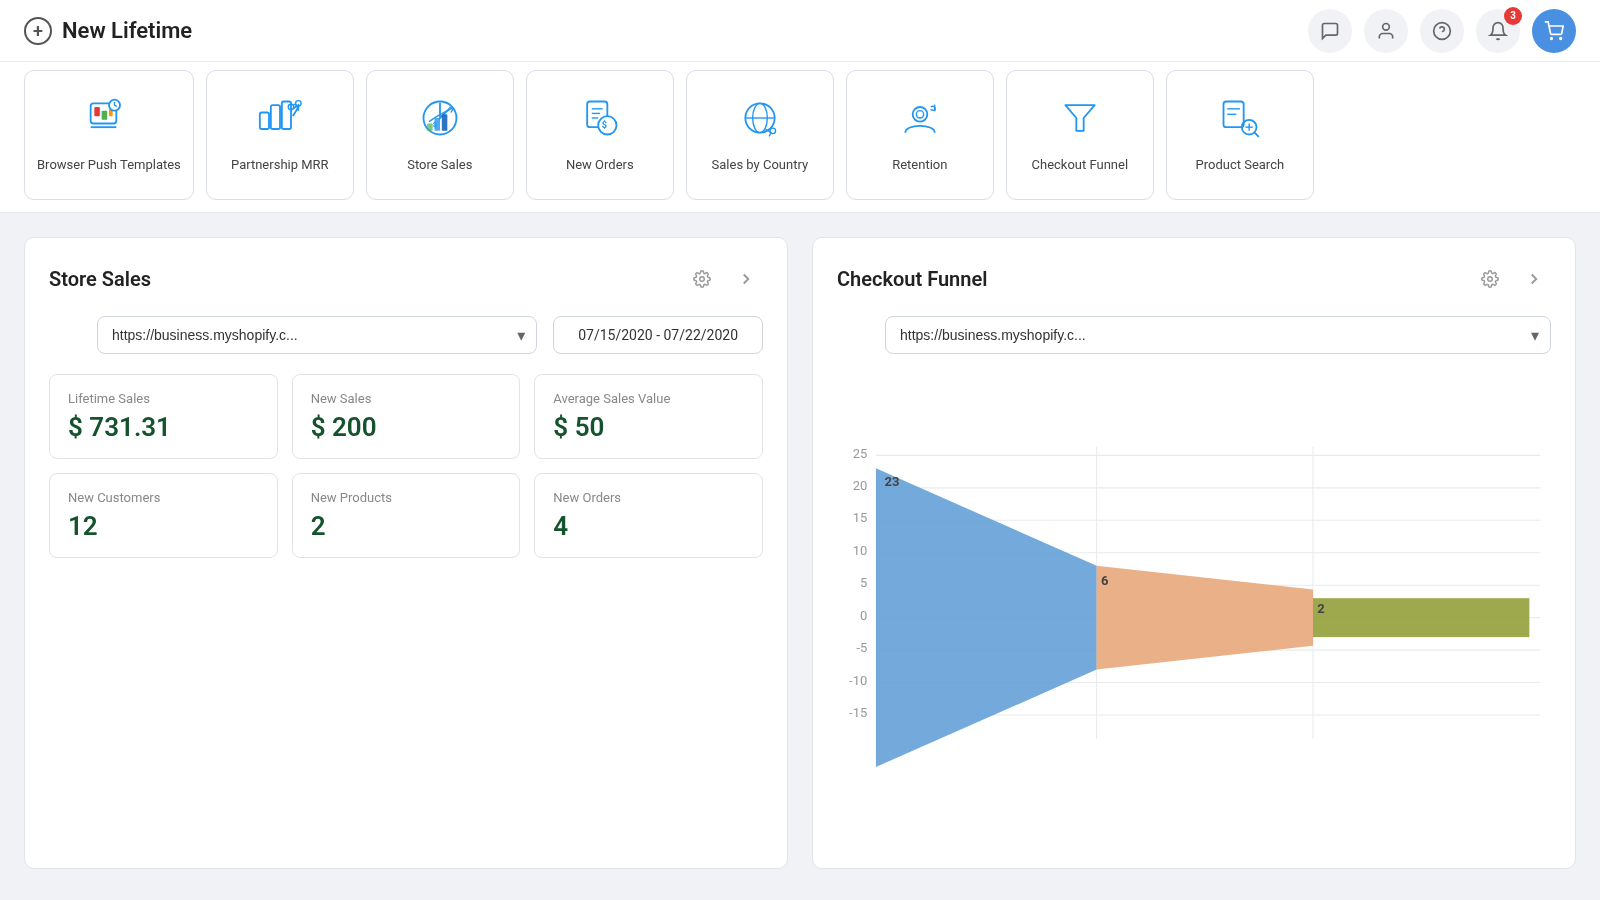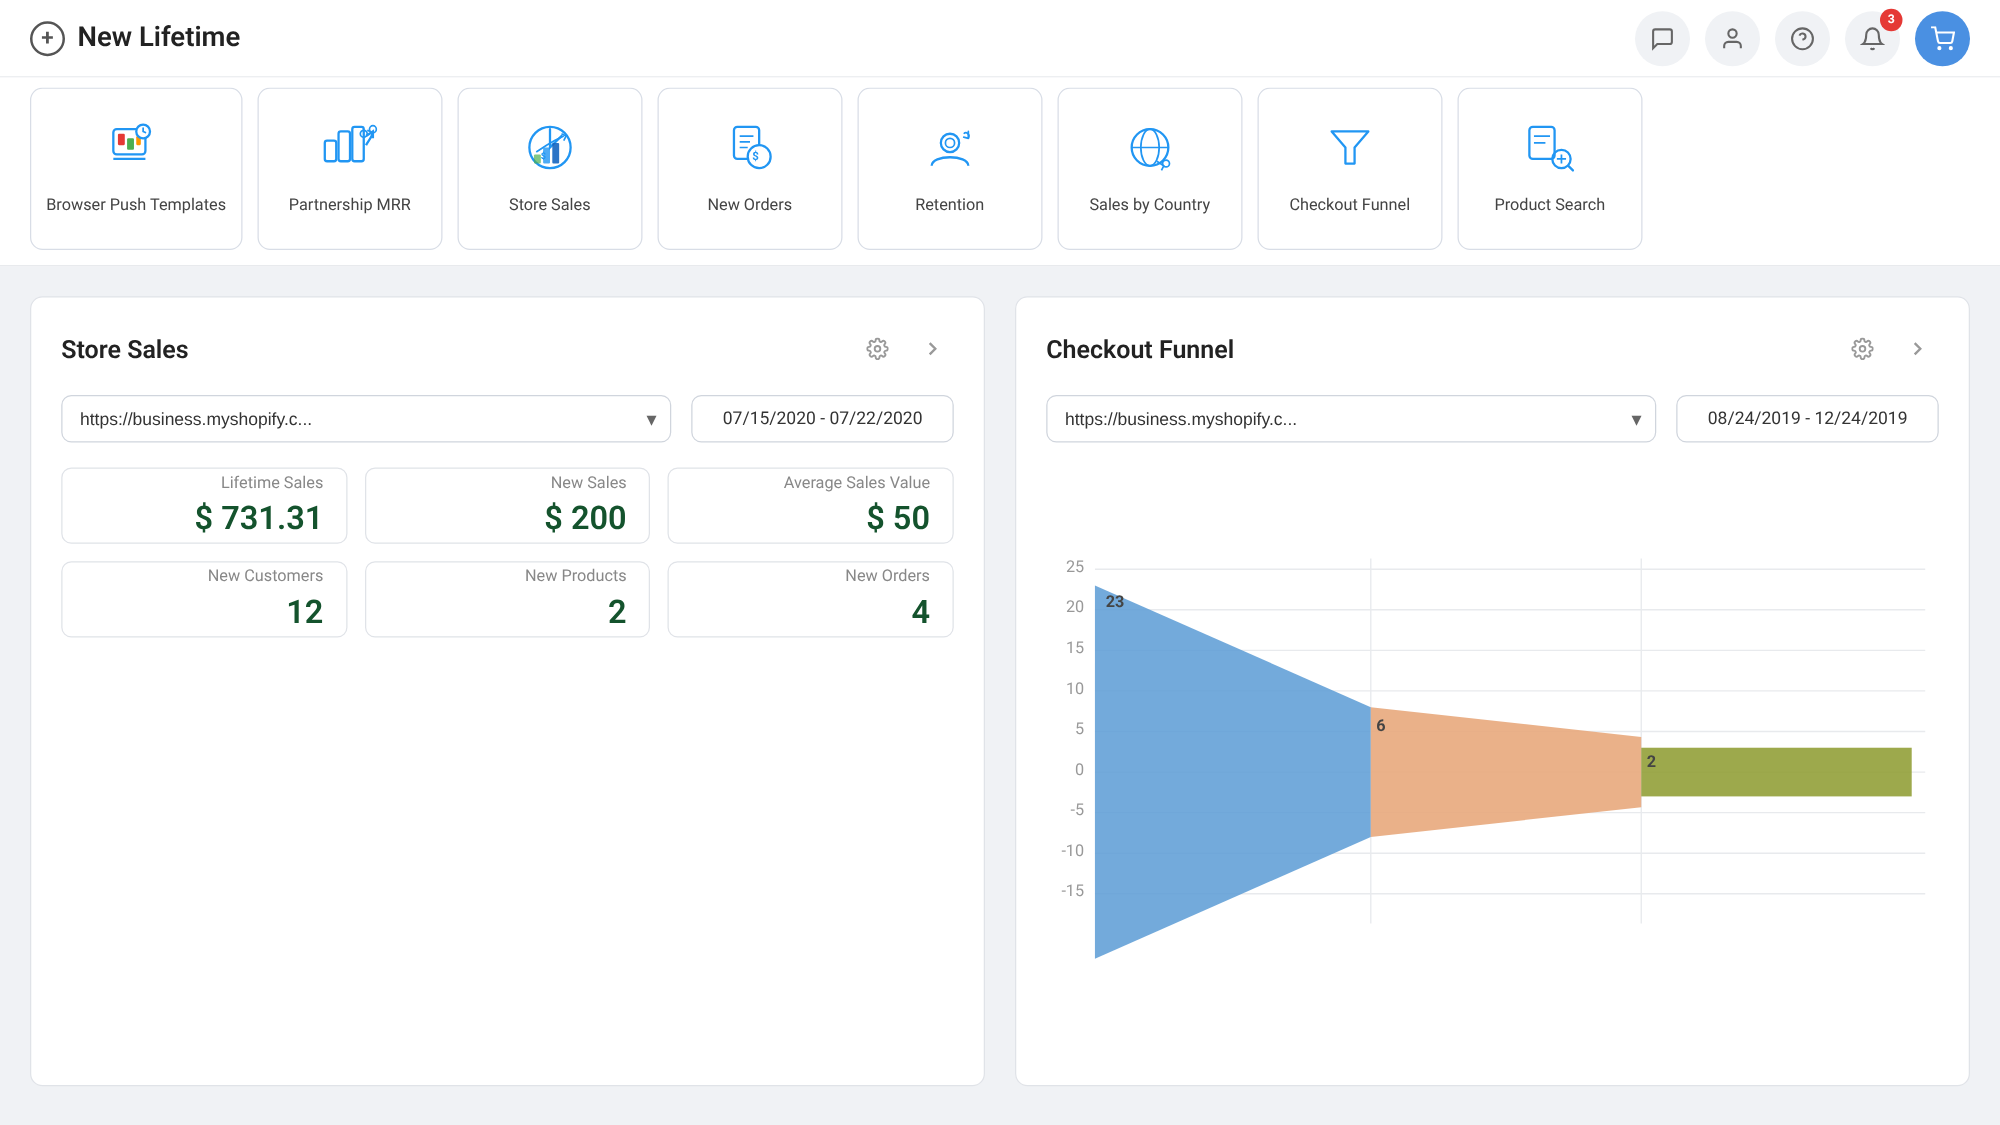--- a/index.html
+++ b/index.html
@@ -165,20 +165,21 @@
       justify-content: center;
       font-size: 18px;
       color: #999;
     }
 
     
     .controls-row {
       display: flex;
       gap: 16px;
       align-items: center;
+      margin-left: 48px;
     }
     .select-wrap {
       position: relative;
       flex: 1;
     }
     .select-wrap select {
       width: 100%;
       padding: 10px 36px 10px 14px;
       border: 1.5px solid #d0d5dd;
       border-radius: 8px;
@@ -209,25 +210,24 @@
 
     
     .stats-grid {
       display: grid;
       grid-template-columns: repeat(3, 1fr);
       gap: 14px;
     }
     .stat-card {
       border: 1.5px solid #e0e3e8;
       border-radius: 8px;
-      padding: 4px 18px;
+      padding: 16px 18px;
       display: flex;
       flex-direction: column;
       gap: 6px;
-      text-align: right;
     }
     .stat-label {
       font-size: 13px;
       color: #888;
       font-weight: 400;
     }
     .stat-value {
       font-size: 26px;
       font-weight: 600;
       color: #14532d;
@@ -348,41 +348,41 @@
           <line x1="15" y1="19" x2="24" y2="19" stroke="#2196f3" stroke-width="1.5"></line>
           <line x1="15" y1="24" x2="22" y2="24" stroke="#2196f3" stroke-width="1.5"></line>
         </svg>
       </div>
       <div class="wc-label">New Orders</div>
     </div>
 
     <div class="widget-card">
       <div class="wc-icon">
         <svg width="44" height="44" viewBox="0 0 48 48" fill="none">
+          <circle cx="24" cy="24" r="16" stroke="#2196f3" stroke-width="2" fill="none"></circle>
+          <ellipse cx="24" cy="24" rx="8" ry="16" stroke="#2196f3" stroke-width="1.5" fill="none"></ellipse>
+          <line x1="8" y1="24" x2="40" y2="24" stroke="#2196f3" stroke-width="1.5"></line>
+          <path d="M30 36 L36 40 L34 44" stroke="#2196f3" stroke-width="1.5" fill="none"></path>
+          <circle cx="38" cy="38" r="3" stroke="#2196f3" stroke-width="1.5" fill="none"></circle>
+        </svg>
+      </div>
+      <div class="wc-label">Sales by Country</div>
+    </div>
+
+    <div class="widget-card">
+      <div class="wc-icon">
+        <svg width="44" height="44" viewBox="0 0 48 48" fill="none">
           <circle cx="24" cy="20" r="8" stroke="#2196f3" stroke-width="2" fill="none"></circle>
           <path d="M8 40 C8 30 40 30 40 40" stroke="#2196f3" stroke-width="2" fill="none"></path>
           <circle cx="24" cy="20" r="4" stroke="#2196f3" stroke-width="1.5" fill="none"></circle>
           <path d="M36 12 C38 10 42 12 40 16" stroke="#2196f3" stroke-width="1.5" fill="none"></path>
           <path d="M40 10 L40 16 L36 15" stroke="#2196f3" stroke-width="1.5" fill="none" stroke-linecap="round" stroke-linejoin="round"></path>
         </svg>
       </div>
       <div class="wc-label">Retention</div>
-    </div>
-
-    <div class="widget-card">
-      <div class="wc-icon">
-        <svg width="44" height="44" viewBox="0 0 48 48" fill="none">
-          <circle cx="24" cy="24" r="16" stroke="#2196f3" stroke-width="2" fill="none"></circle>
-          <ellipse cx="24" cy="24" rx="8" ry="16" stroke="#2196f3" stroke-width="1.5" fill="none"></ellipse>
-          <line x1="8" y1="24" x2="40" y2="24" stroke="#2196f3" stroke-width="1.5"></line>
-          <path d="M30 36 L36 40 L34 44" stroke="#2196f3" stroke-width="1.5" fill="none"></path>
-          <circle cx="38" cy="38" r="3" stroke="#2196f3" stroke-width="1.5" fill="none"></circle>
-        </svg>
-      </div>
-      <div class="wc-label">Sales by Country</div>
     </div>
 
     <div class="widget-card">
       <div class="wc-icon">
         <svg width="44" height="44" viewBox="0 0 48 48" fill="none">
           <path d="M8 10 L40 10 L28 24 L28 38 L20 38 L20 24 Z" stroke="#2196f3" stroke-width="2" fill="none" stroke-linejoin="round"></path>
         </svg>
       </div>
       <div class="wc-label">Checkout Funnel</div>
     </div>
@@ -474,21 +474,20 @@
         </svg>
       </button>
     </div>
 
     <div class="controls-row">
       <div class="select-wrap">
         <select>
           <option>https://business.myshopify.c...</option>
         </select>
       </div>
-      <div class="date-range">08/24/2019 - 12/24/2019</div>
     </div>
 
     <div class="funnel-area">
       <svg class="funnel-svg" viewBox="0 0 660 340" preserveAspectRatio="xMidYMid meet">
 
         <text x="28" y="30" font-size="12" fill="#999" text-anchor="end">25</text>
         <text x="28" y="60" font-size="12" fill="#999" text-anchor="end">20</text>
         <text x="28" y="90" font-size="12" fill="#999" text-anchor="end">15</text>
         <text x="28" y="120" font-size="12" fill="#999" text-anchor="end">10</text>
         <text x="28" y="150" font-size="12" fill="#999" text-anchor="end">5</text>

